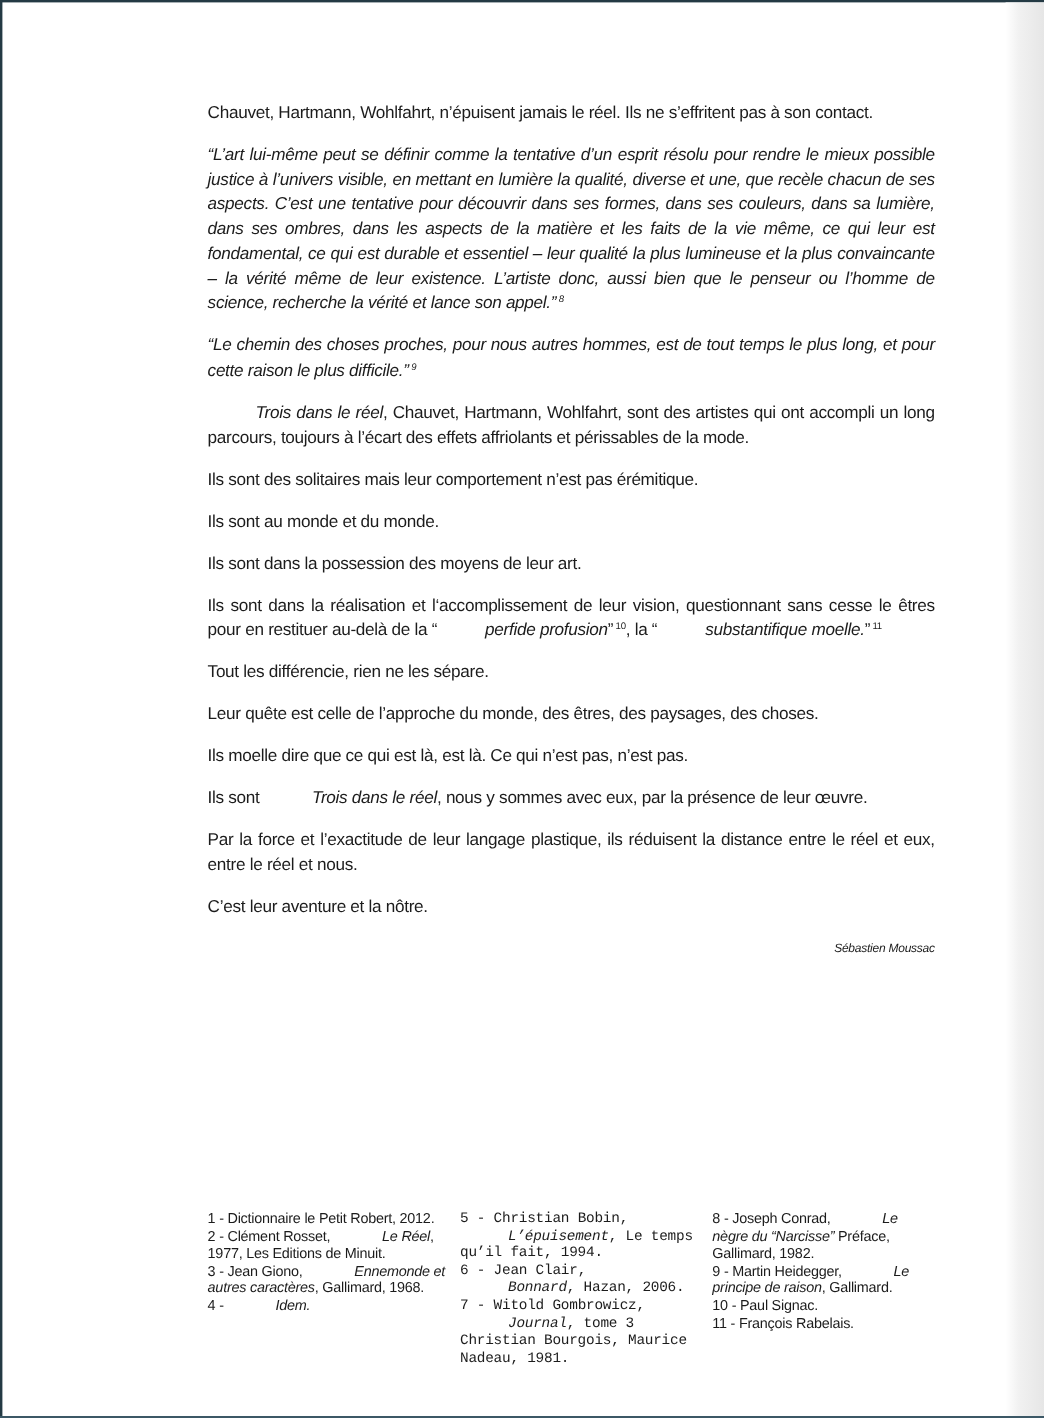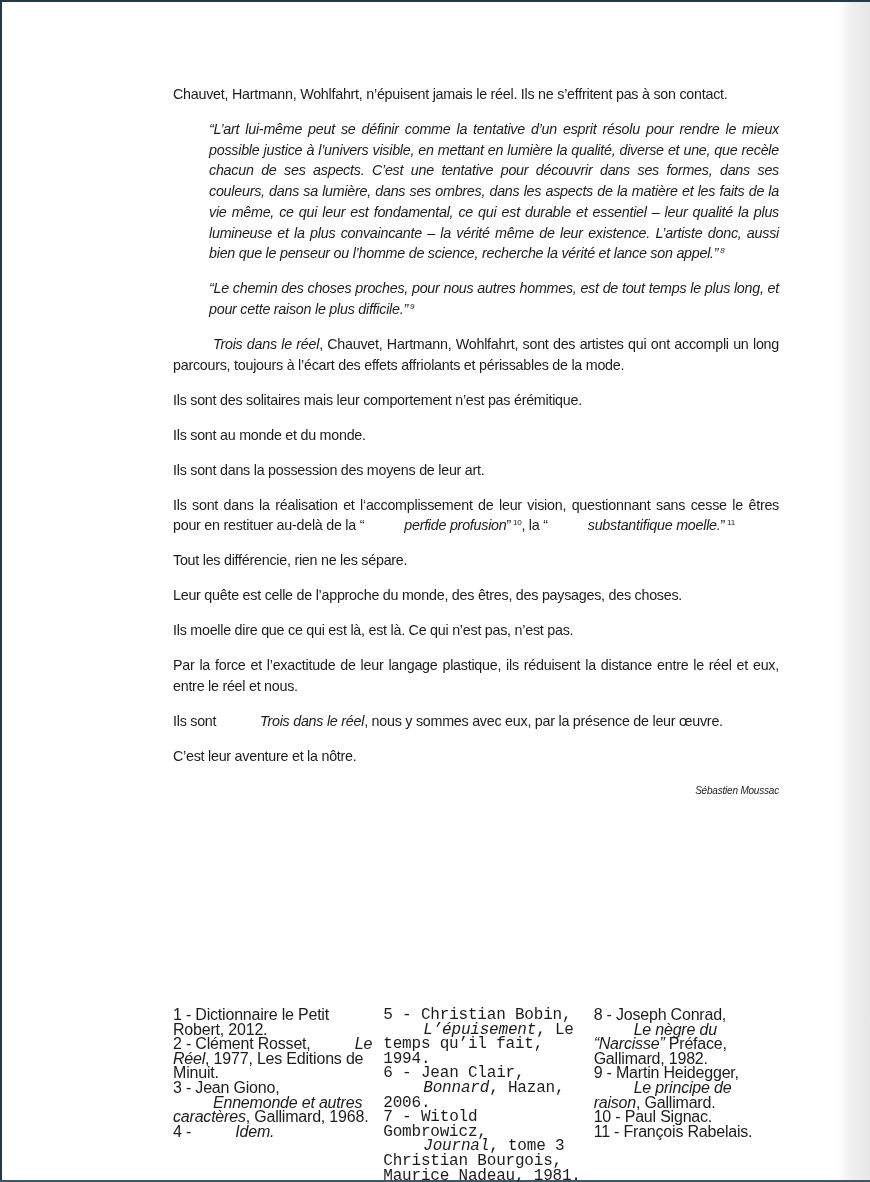--- a/index.html
+++ b/index.html
@@ -17,31 +17,31 @@
     background: linear-gradient(to right, #ffffff 0%, #f1f1f1 35%, #e6e6e6 100%);
   }
   .page {
     position: absolute; left: 173px; top: 84px; width: 606px;
   }
   .body-text {
     font-size: 14.3px; line-height: 20.7px; letter-spacing: -0.25px;
     text-align: justify; margin: 0 0 14.3px 0;
     font-stretch: condensed;
   }
-  .body-text.quote { font-style: italic; margin-left: 36px; }
+  .body-text.quote { font-style: italic; }
   em { font-style: italic; margin-left: 40px; }
   sup { font-size: 8px; line-height: 0; vertical-align: 5px; margin-left: 2px; }
   .signature {
     text-align: right; font-style: italic; font-size: 10px; line-height: 20.7px;
     margin: 0; letter-spacing: -0.2px;
   }
   .footnotes {
     position: absolute; left: 173px; top: 1008px; width: 610px;
     display: flex; gap: 0;
-    font-size: 16px; line-height: 14.6px; letter-spacing: -0.2px; color: #1c1c1c;
+    font-size: 12px; line-height: 14.6px; letter-spacing: -0.2px; color: #1c1c1c;
   }
   .fn-col { width: 211px; padding-right: 8px; box-sizing: border-box; }
   .fn-col:nth-child(2) { width: 211px; font-family: Liberation Mono, monospace; }
   .fn-col:nth-child(3) { width: 190px; }
   .fn { margin: 0; }
 </style>
 </head>
 <body>
 
 <div class="frame-top"></div>
@@ -55,22 +55,22 @@
       <p class="body-text quote"><span>“L’art lui-même peut se définir comme la tentative d’un esprit résolu pour rendre le mieux possible justice à l’univers visible, en mettant en lumière la qualité, diverse et une, que recèle chacun de ses aspects. C’est une tentative pour découvrir dans ses formes, dans ses couleurs, dans sa lumière, dans ses ombres, dans les aspects de la matière et les faits de la vie même, ce qui leur est fondamental, ce qui est durable et essentiel – leur qualité la plus lumineuse et la plus convaincante – la vérité même de leur existence. L’artiste donc, aussi bien que le penseur ou l’homme de science, recherche la vérité et lance son appel.”</span><sup>8</sup></p>
       <p class="body-text quote"><span>“Le chemin des choses proches, pour nous autres hommes, est de tout temps le plus long, et pour cette raison le plus difficile.”</span><sup>9</sup></p>
       <p class="body-text"><em>Trois dans le réel</em><span>, Chauvet, Hartmann, Wohlfahrt, sont des artistes qui ont accompli un long parcours, toujours à l’écart des effets affriolants et périssables de la mode.</span></p>
       <p class="body-text"><span>Ils sont des solitaires mais leur comportement n’est pas érémitique.</span></p>
       <p class="body-text"><span>Ils sont au monde et du monde.</span></p>
       <p class="body-text"><span>Ils sont dans la possession des moyens de leur art.</span></p>
       <p class="body-text"><span>Ils sont dans la réalisation et l‘accomplissement de leur vision, questionnant sans cesse le êtres pour en restituer au-delà de la “</span><em>perfide profusion</em><span>”</span><sup>10</sup><span>, la “</span><em>substantifique moelle.</em><span>”</span><sup>11</sup></p>
       <p class="body-text"><span>Tout les différencie, rien ne les sépare.</span></p>
       <p class="body-text"><span>Leur quête est celle de l’approche du monde, des êtres, des paysages, des choses.</span></p>
       <p class="body-text"><span>Ils moelle dire que ce qui est là, est là. Ce qui n’est pas, n’est pas.</span></p>
+      <p class="body-text"><span>Ils sont </span><em>Trois dans le réel</em><span>, nous y sommes avec eux, par la présence de leur œuvre.</span></p>
       <p class="body-text"><span>Par la force et l’exactitude de leur langage plastique, ils réduisent la distance entre le réel et eux, entre le réel et nous.</span></p>
-      <p class="body-text"><span>Ils sont </span><em>Trois dans le réel</em><span>, nous y sommes avec eux, par la présence de leur œuvre.</span></p>
       <p class="body-text"><span>C’est leur aventure et la nôtre.</span></p>
     </div>
   <p class="signature">Sébastien Moussac</p>
 </main>
 
 <section class="footnotes" id="footnotes">
     <div class="fn-col">
       <p class="fn"><span>1</span> - <span>Dictionnaire le Petit Robert, 2012.</span></p>
       <p class="fn"><span>2</span> - <span>Clément Rosset, </span><em>Le Réel</em><span>, 1977, Les Editions de Minuit.</span></p>
       <p class="fn"><span>3</span> - <span>Jean Giono, </span><em>Ennemonde et autres caractères</em><span>, Gallimard, 1968.</span></p>

